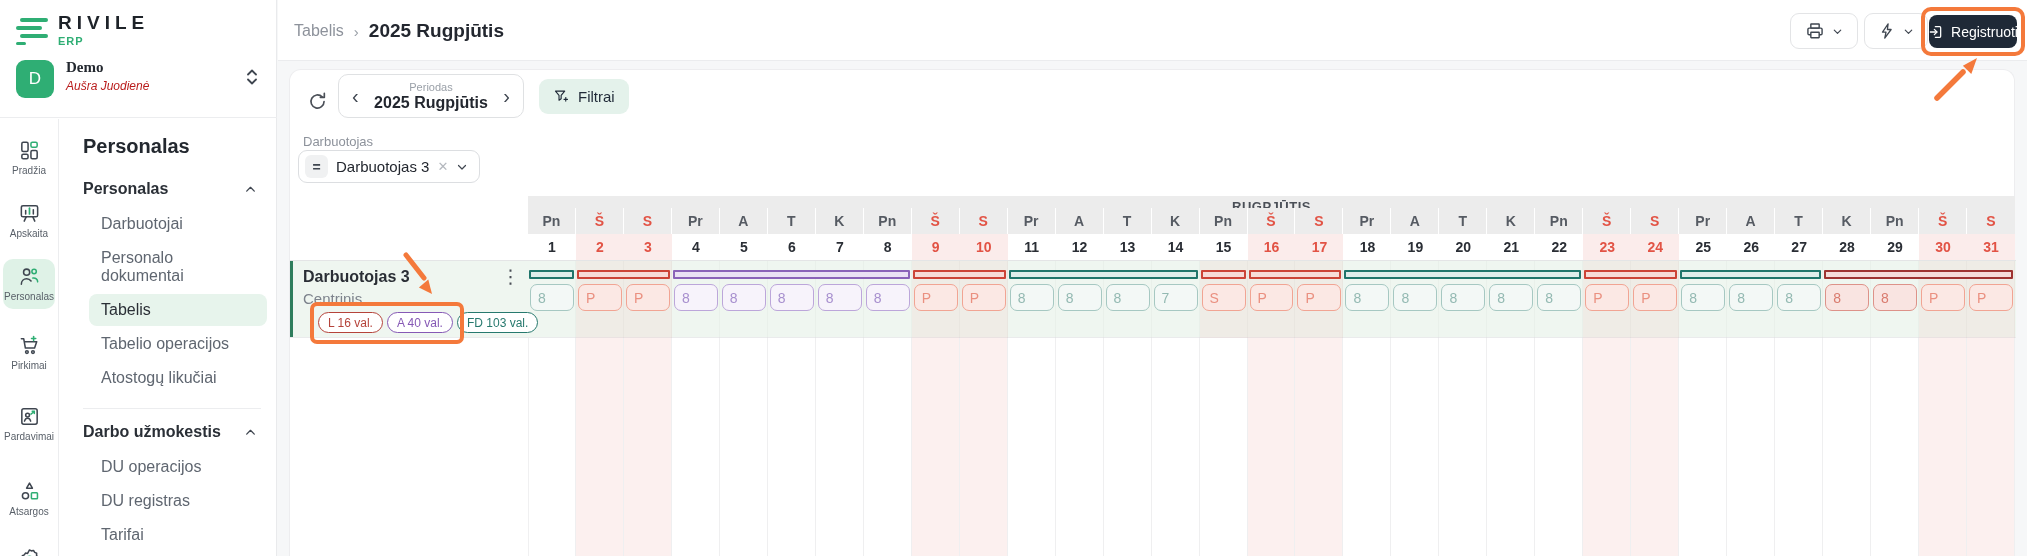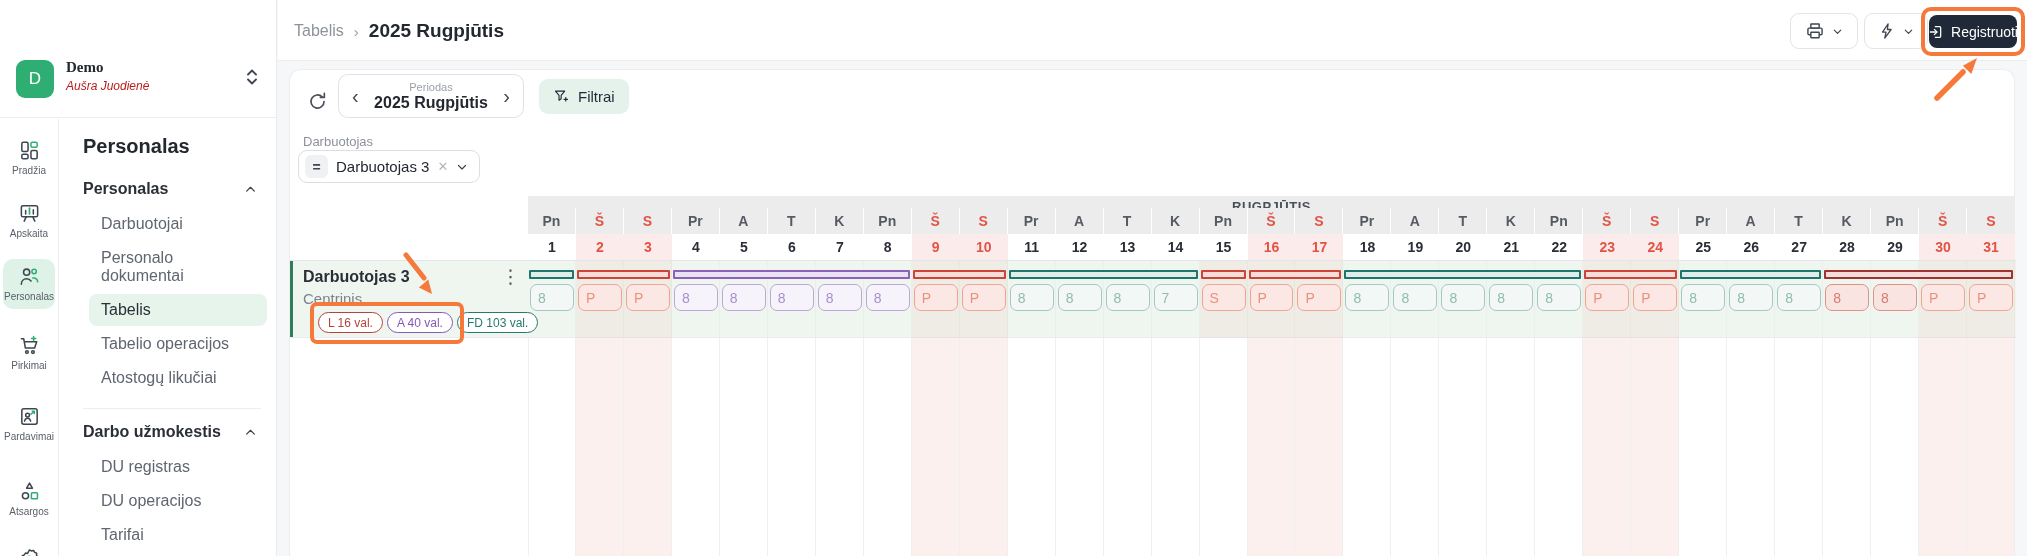--- a/index.html
+++ b/index.html
@@ -99,20 +99,32 @@
 
   .icon { display:inline-flex; }
   .annot { position:absolute; z-index:7; pointer-events:none; }
 </style>
 </head>
 <body>
 
 <div id="app">
 
   <div class="sidebar">
+    <div class="logo-row">
+      <span class="logo-bars">
+          <i></i>
+          <i></i>
+          <i></i>
+          <i></i>
+        </span>
+      <span>
+        <div class="logo-name">RIVILE</div>
+        <div class="logo-sub">ERP</div>
+      </span>
+    </div>
     <div class="user-row">
       <div class="avatar">D</div>
       <div class="user-name">Demo</div>
       <div class="user-sub">Aušra Juodienė</div>
       <span class="user-caret icon">
         <svg width="14" height="18" viewBox="0 0 14 18" fill="none" stroke="#3F4650" stroke-width="1.8" stroke-linecap="round" stroke-linejoin="round">
             <path d="M3 6.5 7 2.5l4 4"></path>
             <path d="M3 11.5l4 4 4-4"></path>
           </svg>
       </span>
@@ -232,22 +244,22 @@
           <div class="menu-item">Atostogų likučiai</div>
           <div class="menu-divider"></div>
           <div class="menu-section-head">
             <span>Darbo užmokestis</span>
                  <span class="menu-caret icon">
               <svg width="13" height="13" viewBox="0 0 24 24" fill="none" stroke="#3F4650" stroke-width="2.4" stroke-linecap="round" stroke-linejoin="round">
                 <path d="M5 15l7-7 7 7"></path>
               </svg>
             </span>
           </div>
+          <div class="menu-item">DU operacijos</div>
           <div class="menu-item">DU registras</div>
-          <div class="menu-item">DU operacijos</div>
           <div class="menu-item">Tarifai</div>
           <div class="menu-item">Ataskaitos</div>
         </div>
     </div>
   </div>
 
   <div class="topbar">
     <div class="crumb">
       <span class="crumb-root">Tabelis</span>
       <span class="crumb-sep">›</span>

